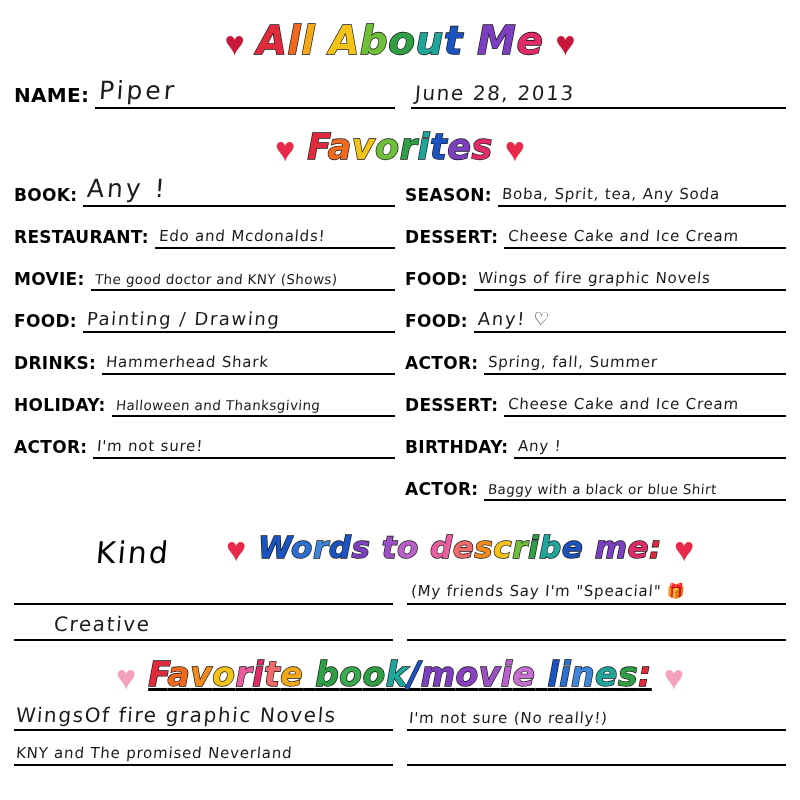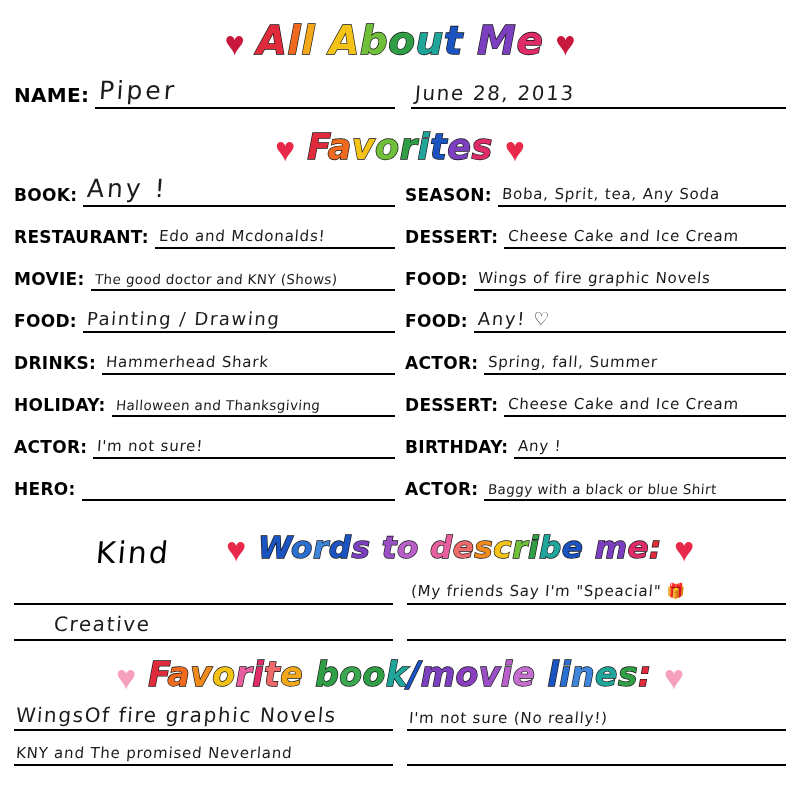--- a/index.html
+++ b/index.html
@@ -45,21 +45,21 @@
     letter-spacing: 0.5px;
   }
   .banner-title span {
     -webkit-text-stroke: 1.3px #111;
     paint-order: stroke fill;
   }
 
   .t-main { font-size: 39px; }
   .t-sub  { font-size: 35px; }
   .t-sub2 { font-size: 31px; }
-  .t-sub3 { font-size: 33px; }
+  .t-sub3 { font-size: 33px; text-decoration: underline; }
 
   
   .cols {
     display: flex;
     gap: 10px;
   }
   .col { flex: 1 1 0; min-width: 0; }
 
   .row {
     display: flex;
@@ -232,26 +232,20 @@
         </div>
       </div>
 
       <div class="row">
         <div class="lbl">ACTOR:</div>
         <div class="fill">
           <span class="hand sm">I'm not sure!</span>
         </div>
       </div>
 
-      <div class="row">
-        <div class="lbl">HERO:</div>
-        <div class="fill">
-          <span class="hand sm"></span>
-        </div>
-      </div>
 
     </div>
 
     <div class="col">
 
       <div class="row">
         <div class="lbl">SEASON:</div>
         <div class="fill">
           <span class="hand sm">Boba, Sprit, tea, Any Soda</span>
         </div>

